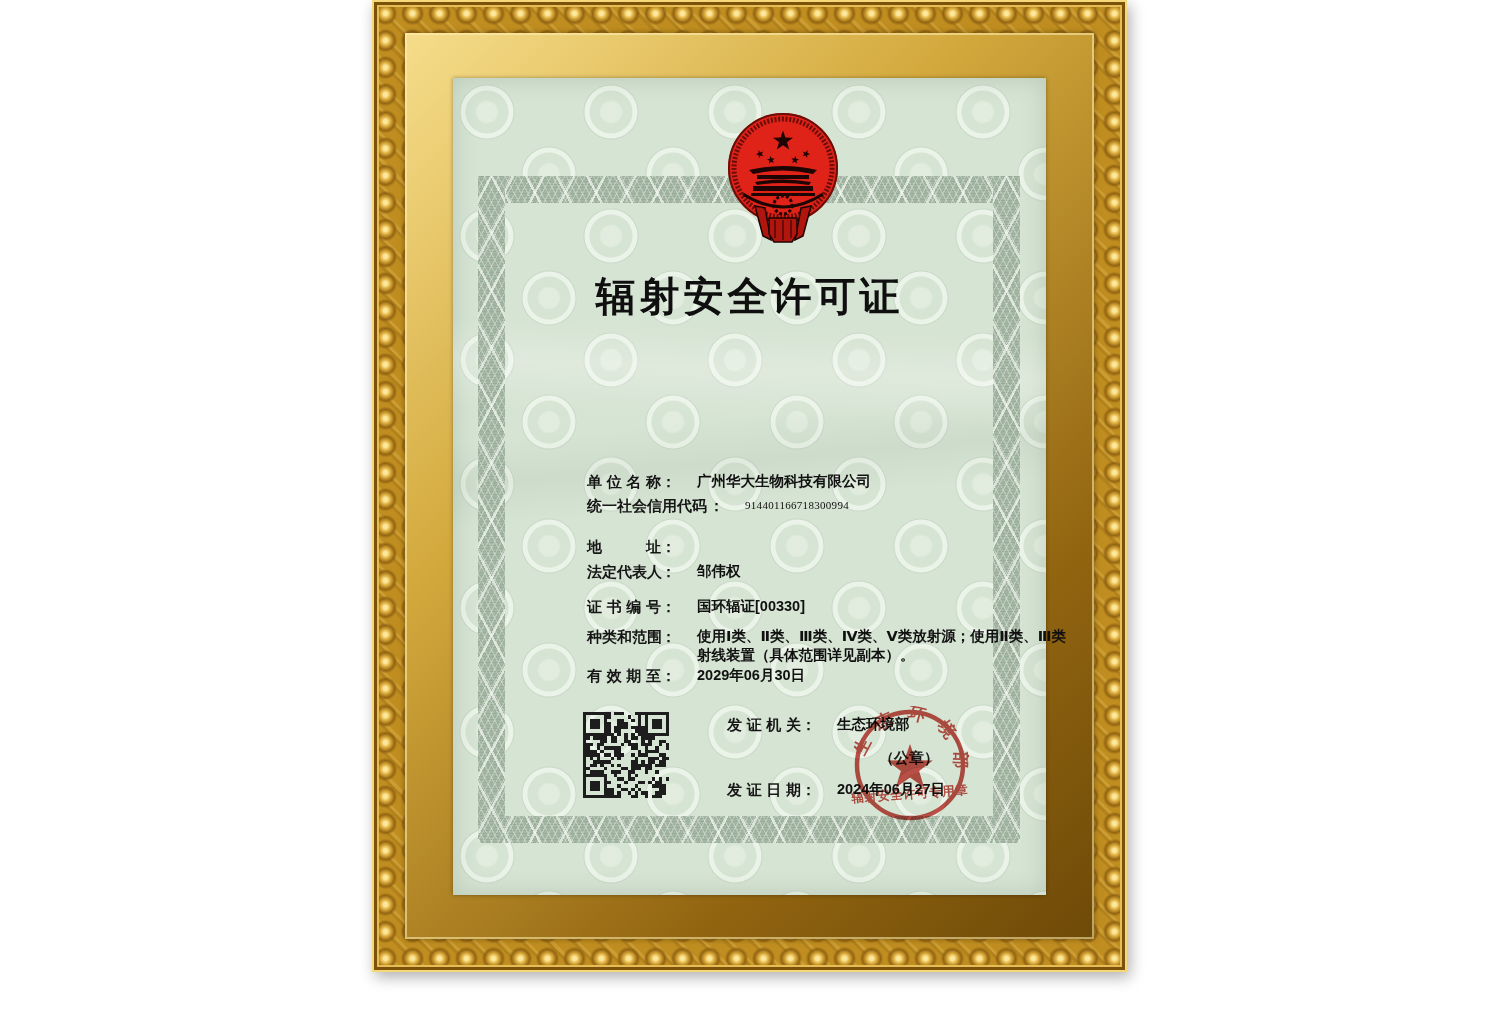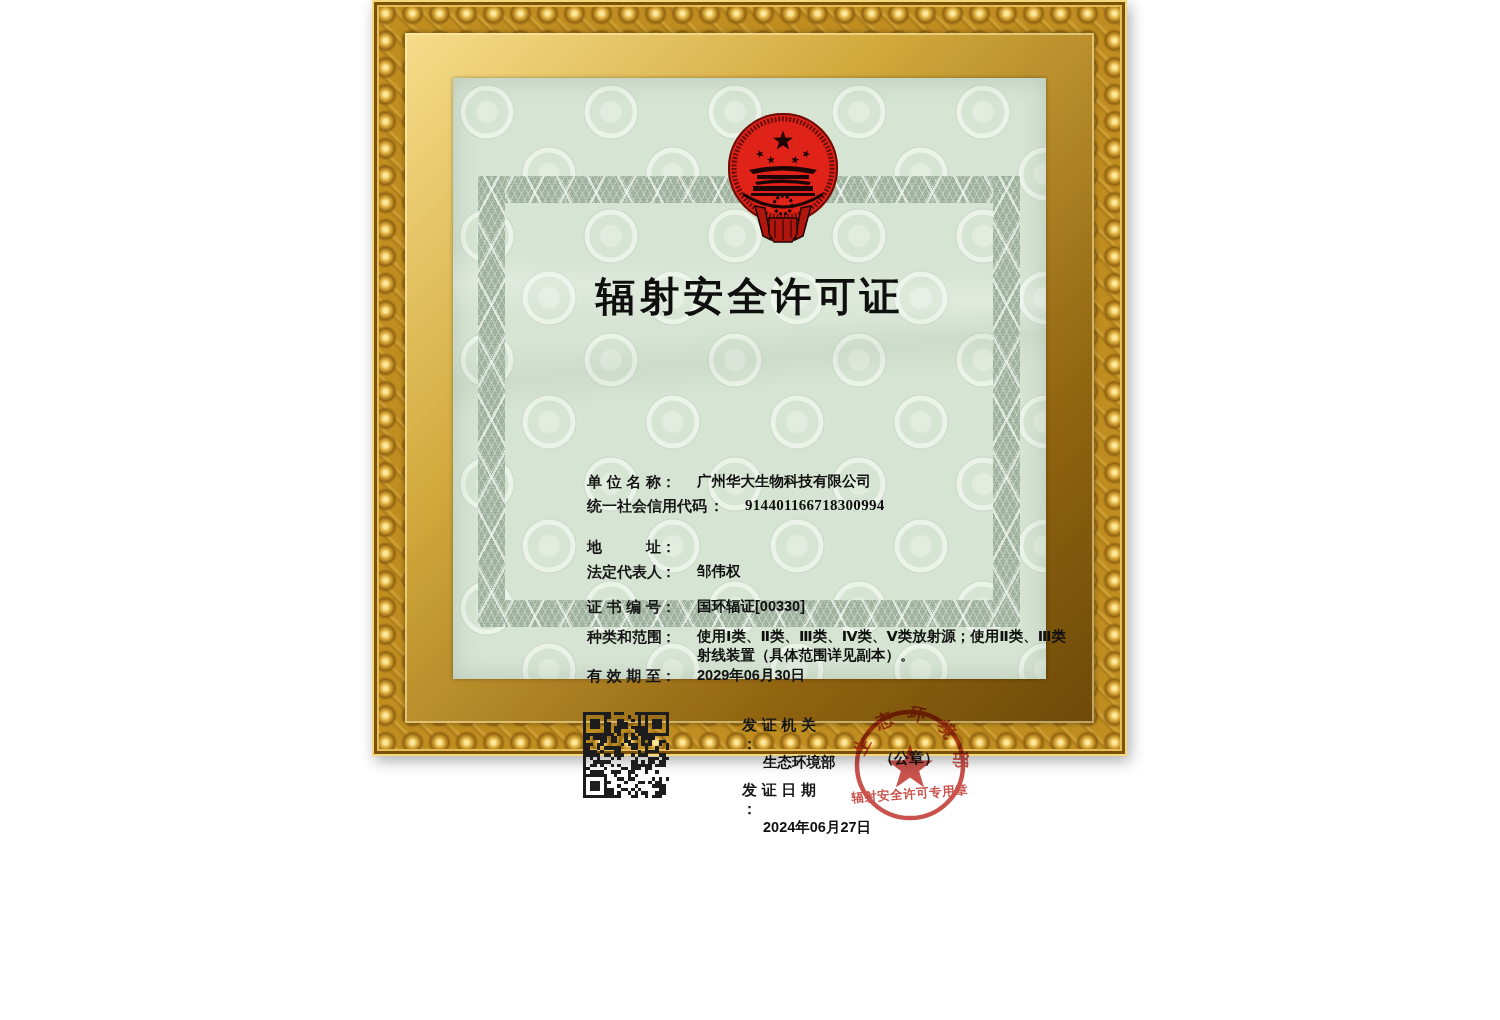--- a/index.html
+++ b/index.html
@@ -1,20 +1,20 @@
 <!DOCTYPE html>
 <html><head>
 <meta charset="utf-8">
 <style>
   html,body{margin:0;padding:0;background:#fff;}
   .stage{position:relative;width:1500px;height:1020px;background:#ffffff;overflow:hidden;
          font-family:"Liberation Sans","DejaVu Sans",sans-serif;}
 
   
-  .frame{position:absolute;left:372px;top:0;width:755px;height:756px;
+  .frame{position:absolute;left:372px;top:0;width:755px;height:972px;
     background-color:#c08e20;
     background-image:
       radial-gradient(circle, rgba(255,236,160,.95) 2px, rgba(224,176,64,.9) 5px, rgba(140,94,14,.85) 9px, rgba(192,142,32,0) 12px),
       repeating-linear-gradient(45deg, rgba(120,78,10,.18) 0 3px, rgba(255,224,130,.18) 3px 6px, rgba(192,142,32,0) 6px 18px);
     background-size:27px 27px, auto;
     box-shadow: inset 0 0 0 2px #f4d87a, inset 0 0 0 5px #7c520a, inset 0 0 0 7px #e6bd55,
                 3px 5px 14px rgba(0,0,0,.32);}
   .bevel{position:absolute;inset:33px;
     background:linear-gradient(135deg,#f6dd8b,#d3a93d 35%,#916410 75%,#6e4a08);
     box-shadow:inset 0 0 0 2px rgba(255,240,180,.55), 0 0 6px rgba(60,40,0,.5);}
@@ -57,24 +57,24 @@
     font-family:"Liberation Serif","DejaVu Serif",serif;font-size:21px;line-height:37px;
     text-indent:43px;color:#141414;}
 
   .row{position:absolute;left:134px;display:flex;align-items:flex-start;z-index:2;}
   .r1{top:394px}.r2{top:418px}.r3{top:459px}.r4{top:484px}.r5{top:519px}.r6{top:549px}.r7{top:588px}
   .lbl{display:inline-block;width:74px;font-size:15px;font-weight:600;color:#161616;
        line-height:19px;text-align:justify;text-align-last:justify;white-space:nowrap;}
   .lbl.w{width:122px;text-align-last:auto;}
   .colon{font-size:15px;font-weight:600;color:#161616;line-height:19px;}
   .val{margin-left:21px;font-size:14.5px;font-weight:600;line-height:19px;color:#101010;max-width:386px;}
-  .val.serif{font-family:"Liberation Serif","DejaVu Serif",serif;font-size:15px;font-weight:700;letter-spacing:.3px;line-height:18px;}
+  .val.serif{font-family:"Liberation Serif","DejaVu Serif",serif;font-size:11px;font-weight:400;letter-spacing:.3px;line-height:18px;}
   .r6 .val{width:372px;}
 
-  .irow{position:absolute;left:289px;display:flex;align-items:flex-start;z-index:2;flex-direction:column;}
+  .irow{position:absolute;left:274px;display:flex;align-items:flex-start;z-index:2;}
   .i1{top:637px}.i2{top:702px}
   .irow .val{font-weight:700;}
   .seal-note{position:absolute;left:426px;top:671px;z-index:2;font-size:15px;color:#1b1b1b;font-weight:600;}
 
   .qr{position:absolute;left:130px;top:634px;width:86px;height:86px;z-index:2;}
   .seal{position:absolute;left:398px;top:628px;width:118px;height:118px;z-index:3;
         mix-blend-mode:multiply;opacity:.92;}
   .footer{position:absolute;left:0;right:0;top:879px;text-align:center;z-index:2;margin:0;
     font-size:19.5px;font-weight:700;letter-spacing:1.5px;color:#101010;}
 </style>

